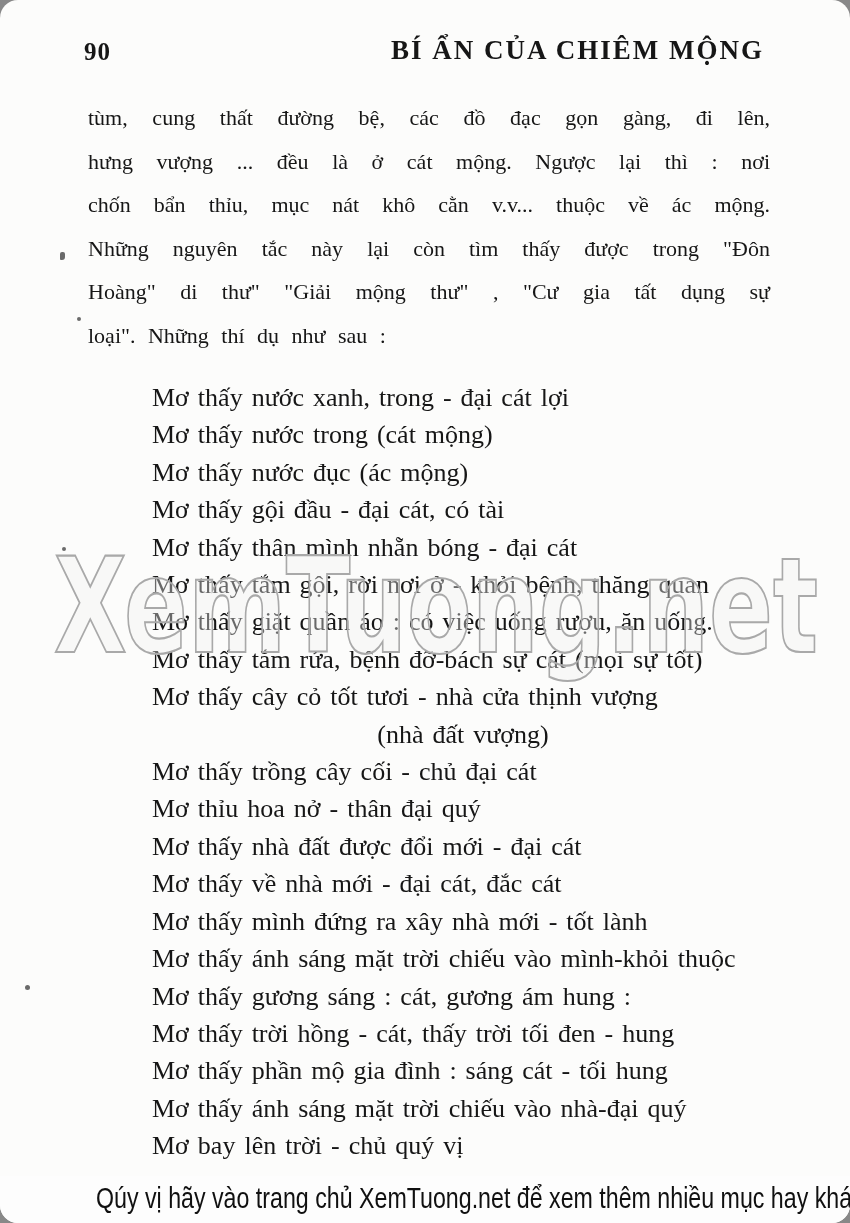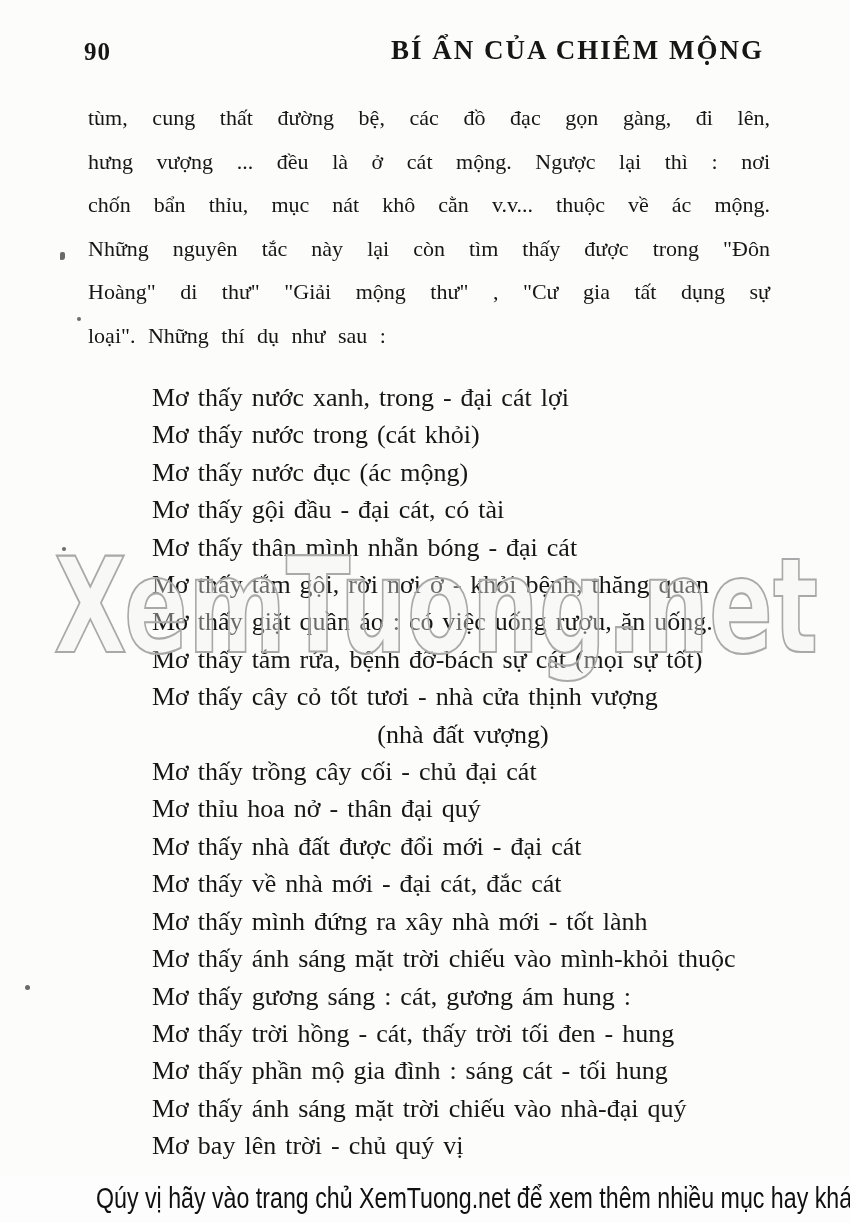--- a/index.html
+++ b/index.html
@@ -1,20 +1,20 @@
 <!DOCTYPE html>
 <html><head>
 <meta charset="utf-8">
 <style>
   html,body { margin:0; padding:0; background:#888; }
   #page {
     position:relative; width:850px; height:1223px;
     background:#fcfcfb; color:#161616;
     font-family:"Liberation Serif", serif;
-    overflow:hidden; margin:0 auto;
+    overflow:hidden; margin:0 auto;border-radius:18px;
   }
   .pagenum {
     position:absolute; left:84px; top:38px;
     font-size:25px; font-weight:bold; letter-spacing:1px;
   }
   .title {
     position:absolute; right:86px; top:35px;
     font-size:27px; font-weight:bold; letter-spacing:2px;
     white-space:nowrap;
   }
@@ -61,21 +61,21 @@
       <div class="body-line">tùm, cung thất đường bệ, các đồ đạc gọn gàng, đi lên,</div>
       <div class="body-line">hưng vượng ... đều là ở cát mộng. Ngược lại thì : nơi</div>
       <div class="body-line">chốn bẩn thỉu, mục nát khô cằn v.v... thuộc về ác mộng.</div>
       <div class="body-line">Những nguyên tắc này lại còn tìm thấy được trong "Đôn</div>
       <div class="body-line">Hoàng" di thư" "Giải mộng thư" , "Cư gia tất dụng sự</div>
       <div class="body-line">loại". Những thí dụ như sau :</div>
     </div>
 
   <div id="dream-list">
       <div class="list-item">Mơ thấy nước xanh, trong - đại cát lợi</div>
-      <div class="list-item">Mơ thấy nước trong (cát khỏi)</div>
+      <div class="list-item">Mơ thấy nước trong (cát mộng)</div>
       <div class="list-item">Mơ thấy nước đục (ác mộng)</div>
       <div class="list-item">Mơ thấy gội đầu - đại cát, có tài</div>
       <div class="list-item">Mơ thấy thân mình nhẵn bóng - đại cát</div>
       <div class="list-item">Mơ thấy tắm gội, rời nơi ở - khỏi bệnh, thăng quan</div>
       <div class="list-item">Mơ thấy giặt quần áo : có việc uống rượu, ăn uống.</div>
       <div class="list-item">Mơ thấy tắm rửa, bệnh đỡ-bách sự cát (mọi sự tốt)</div>
       <div class="list-item">Mơ thấy cây cỏ tốt tươi - nhà cửa thịnh vượng</div>
       <div class="list-item continuation">(nhà đất vượng)</div>
       <div class="list-item">Mơ thấy trồng cây cối - chủ đại cát</div>
       <div class="list-item">Mơ thỉu hoa nở - thân đại quý</div>

